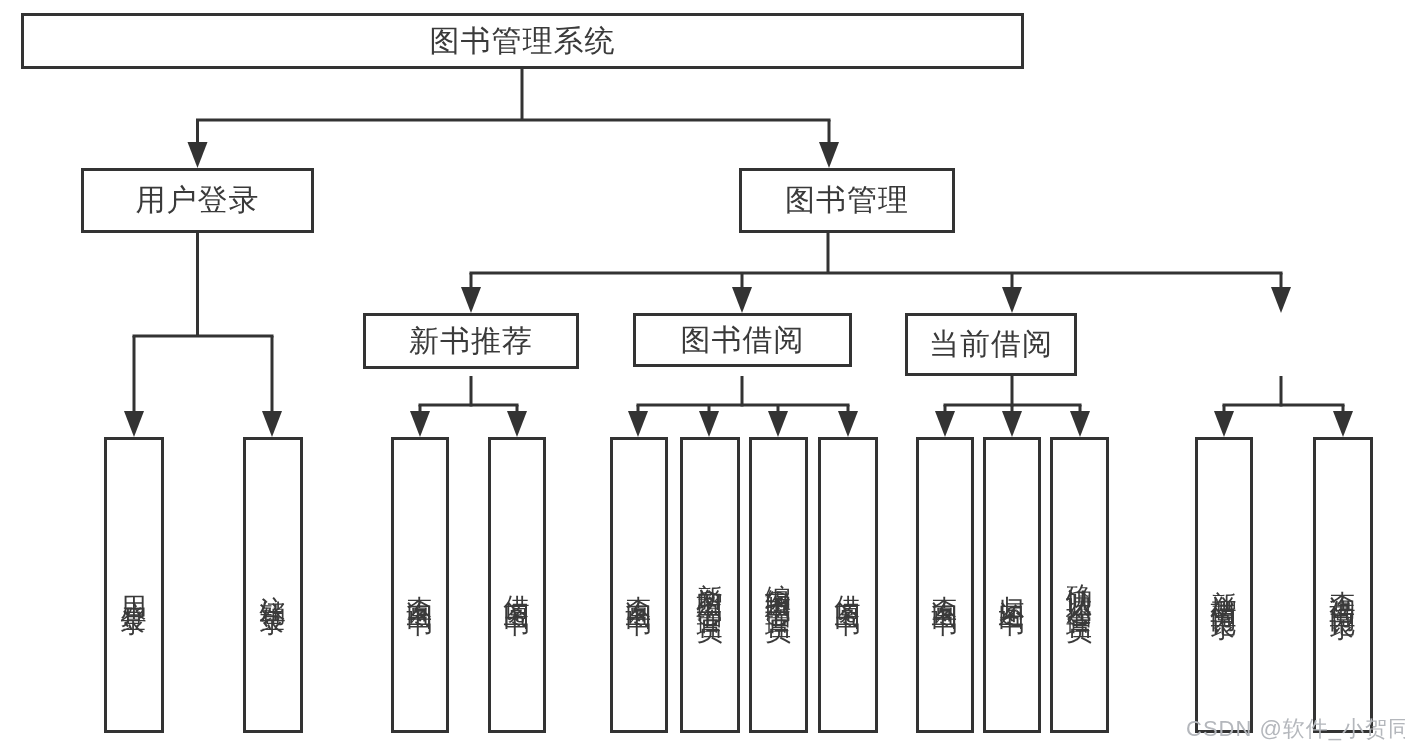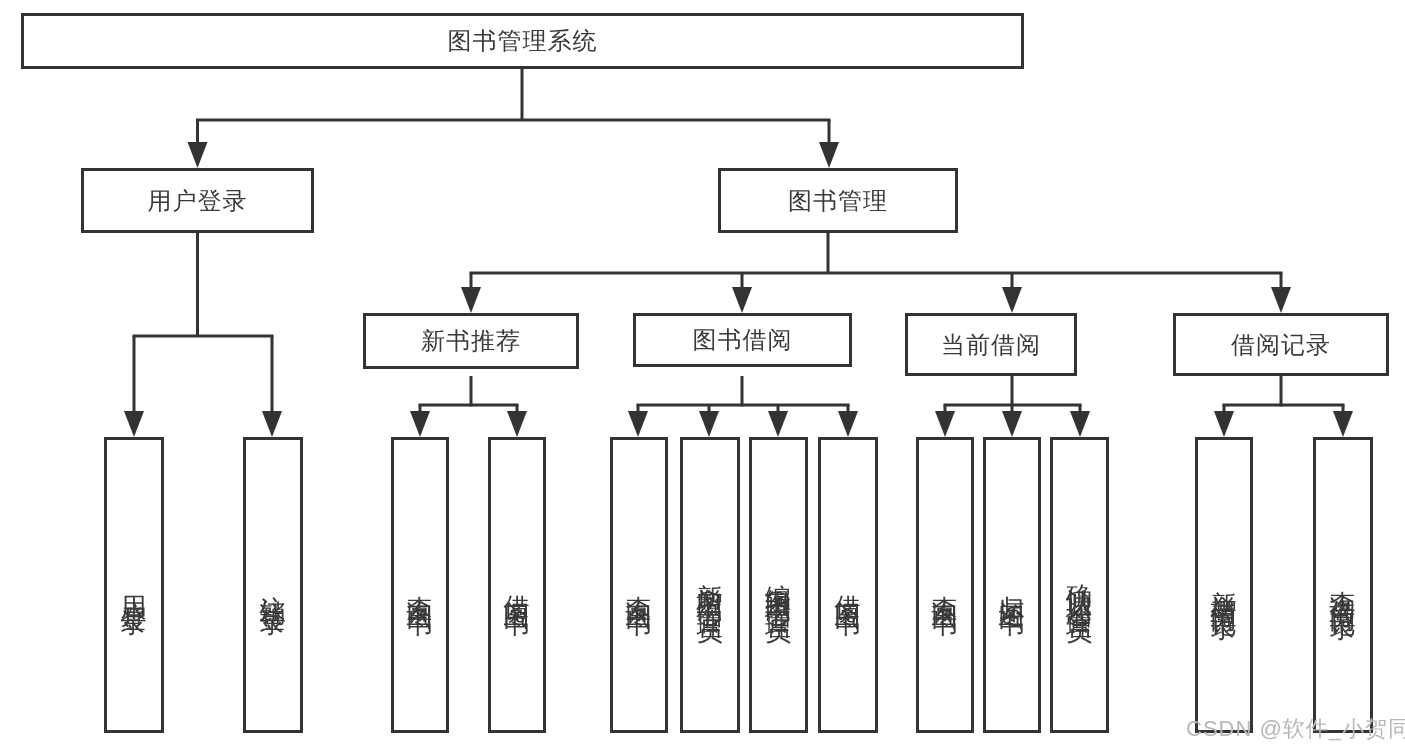--- a/index.html
+++ b/index.html
@@ -12,21 +12,21 @@
     overflow: hidden;
   }
   .hbox {
     position: absolute;
     box-sizing: border-box;
     border: 3px solid #333333;
     background: #ffffff;
     display: flex;
     align-items: center;
     justify-content: center;
-    font-size: 24px;
+    font-size: 30px;
     color: #3a3a3a;
     letter-spacing: 1px;
     z-index: 2;
   }
   .vbox {
     position: absolute;
     box-sizing: border-box;
     border: 3px solid #333333;
     background: #ffffff;
     display: flex;
@@ -129,36 +129,33 @@
     <polygon points="1333,411 1353,411 1343,437"></polygon>
   </svg>
 
   <div class="hbox" style="left:21px;top:13px;width:1003px;height:56px">
     <span>图书管理系统</span>
   </div>
 
   <div class="hbox" style="left:81px;top:168px;width:233px;height:65px">
     <span>用户登录</span>
   </div>
-  <div class="hbox" style="left:718px;top:168px;width:240px;height:65px">
+  <div class="hbox" style="left:739px;top:168px;width:216px;height:65px">
     <span>图书管理</span>
   </div>
 
   <div class="hbox" style="left:363px;top:313px;width:216px;height:56px">
     <span>新书推荐</span>
   </div>
   <div class="hbox" style="left:633px;top:313px;width:219px;height:54px">
     <span>图书借阅</span>
   </div>
   <div class="hbox" style="left:905px;top:313px;width:172px;height:63px">
     <span>当前借阅</span>
   </div>
-  <div class="hbox" style="left:1173px;top:313px;width:216px;height:63px">
-    <span>借阅记录</span>
-  </div>
 
   <div class="vbox" style="left:104px;top:437px;width:60px;height:296px">
     <span class="vtext">用户登录</span>
   </div>
   <div class="vbox" style="left:243px;top:437px;width:60px;height:296px">
     <span class="vtext">注销登录</span>
   </div>
 
   <div class="vbox" style="left:391px;top:437px;width:58px;height:296px">
     <span class="vtext">查询图书</span>

